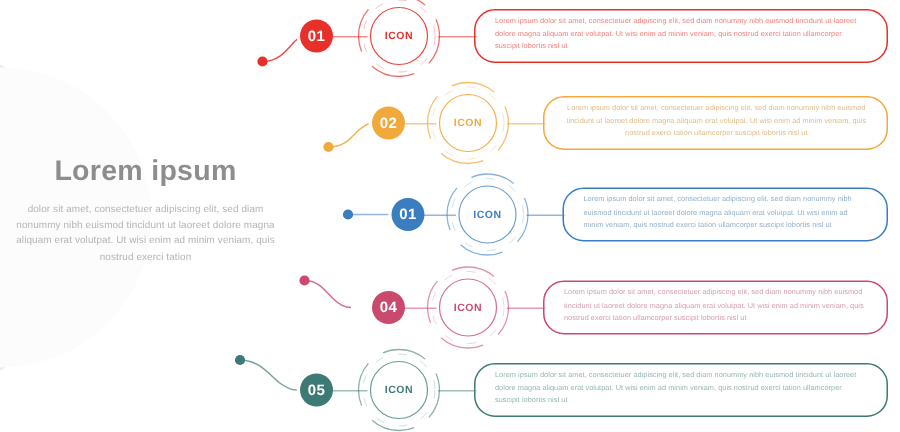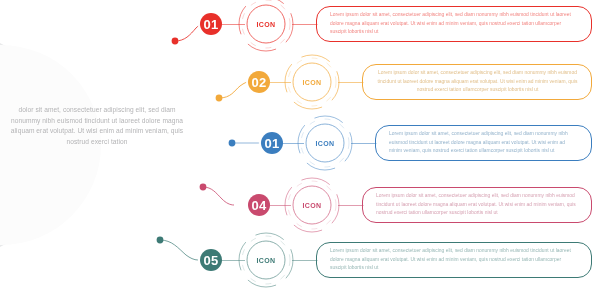--- a/index.html
+++ b/index.html
@@ -23,21 +23,21 @@
     font-size:6.6px;color:#b4b4b6;line-height:1.62;margin:0;
     letter-spacing:.08px;
   }
 
   
   .row{position:absolute;height:58px;left:0;}
   .connector{position:absolute;left:0;top:0;}
   .badge{
     position:absolute;width:22px;height:22px;border-radius:50%;
     display:flex;align-items:center;justify-content:center;
-    color:#fff;font-size:13px;font-weight:bold;letter-spacing:.2px;
+    color:#fff;font-size:10px;font-weight:bold;letter-spacing:.2px;
     box-shadow:0 0 0 2.2px rgba(255,255,255,.9);
   }
   .icon-wrap{position:absolute;width:56px;height:56px;}
   .icon-rings{position:absolute;left:0;top:0;}
   .icon-label{
     position:absolute;left:0;top:0;width:56px;height:56px;
     display:flex;align-items:center;justify-content:center;
     font-size:7px;font-weight:bold;letter-spacing:.4px;
   }
   .desc-box{
@@ -55,20 +55,21 @@
 <body>
 
 <div id="stage">
 
   <div class="left-panel">
     <svg class="deco-arc" viewBox="0 0 232 222">
       <path d="M196 8 A107 107 0 1 0 196 214" fill="none" stroke="#e9eaeb" stroke-width="13" stroke-linecap="butt" transform="rotate(180 116 111)"></path>
       <circle cx="116" cy="111" r="100" fill="#fcfcfc"></circle>
     </svg>
     <div class="head-block">
+      <div class="head-title">Lorem ipsum</div>
       <div class="head-desc">dolor sit amet, consectetuer adipiscing elit, sed diam nonummy nibh euismod tincidunt ut laoreet dolore magna aliquam erat volutpat. Ut wisi enim ad minim veniam, quis nostrud exerci tation</div>
     </div>
   </div>
 
   <div class="row" style="top:0px;width:600px;">
     <svg class="connector" width="230" height="58" viewBox="0 0 230 58">
       <path d="M175 41 C185 41 190 35 196 28 C200 24 204 22 208 22" fill="none" stroke="#e8302a" stroke-width="1" opacity=".85"></path>
       <circle cx="175" cy="41" r="3.4" fill="#e8302a"></circle>
     </svg>
     <div class="badge" style="left:200px;top:13px;background:#e8302a;">

